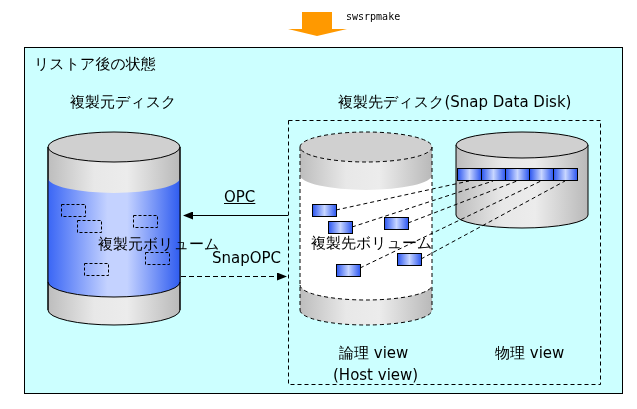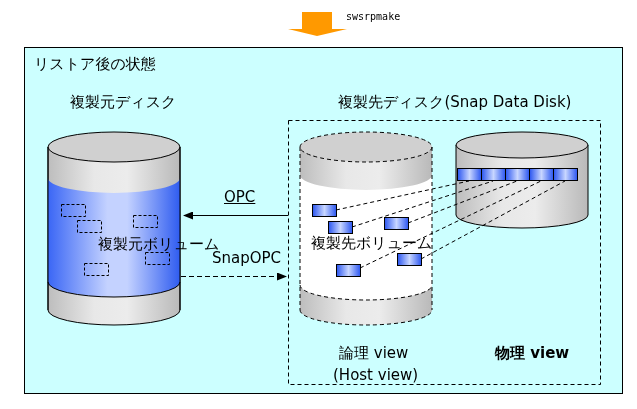--- a/index.html
+++ b/index.html
@@ -132,14 +132,14 @@
 </svg>
 
 <div class="txt" style="left:34px; top:58px;">リストア後の状態</div>
 <div class="txt" style="left:70px; top:96px;">複製元ディスク</div>
 <div class="txt" style="left:338px; top:96px;">複製先ディスク(Snap Data Disk)</div>
 <div class="txt" style="left:58px; top:238px;margin-left:40px;">複製元ボリューム</div>
 <div class="txt" style="left:311px; top:238px;font-family:Liberation Mono, monospace;">複製先ボリューム</div>
 <div class="txt" style="left:224px; top:191px;text-decoration:underline;">OPC</div>
 <div class="txt" style="left:212px; top:252px;">SnapOPC</div>
 <div class="txt" style="left:339px; top:347px;">論理 view</div>
-<div class="txt" style="left:495px; top:347px;font-weight:bold;">物理 view</div>
+<div class="txt" style="left:495px; top:347px;">物理 view</div>
 <div class="txt" style="left:333px; top:369px;">(Host view)</div>
 
 </body></html>

